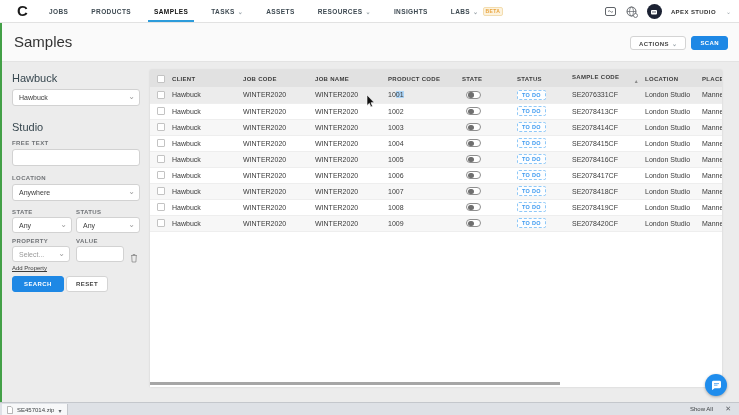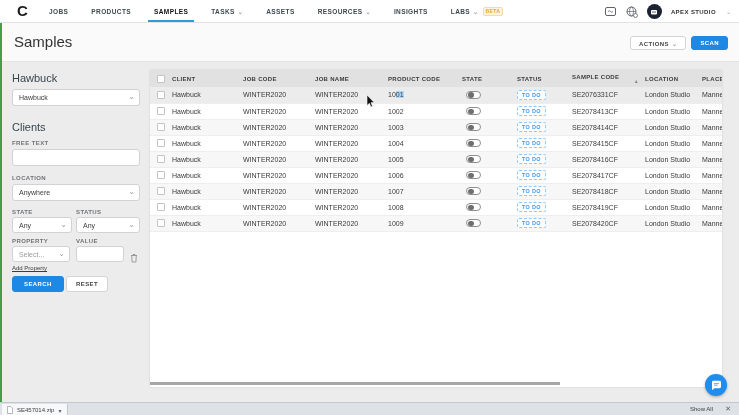--- a/index.html
+++ b/index.html
@@ -165,21 +165,21 @@
 
   <div id="green-strip"></div>
 
   <div id="sidebar">
     <div class="side-heading" style="top:0;left:0;">Hawbuck</div>
     <div class="field" style="top:17px;left:0;width:128px;">
       <span>Hawbuck</span>
       <span class="caret-dn">⌄</span>
     </div>
 
-    <div class="side-heading" style="top:49px;left:0;">Clients</div>
+    <div class="side-heading" style="top:49px;left:0;">Studio</div>
 
     <div class="side-label" style="top:68px;left:0;">FREE TEXT</div>
     <div class="field" style="top:77px;left:0;width:128px;">
       <span></span>
     </div>
 
     <div class="side-label" style="top:103px;left:0;">LOCATION</div>
     <div class="field" style="top:112px;left:0;width:128px;">
       <span>Anywhere</span>
       <span class="caret-dn">⌄</span>

